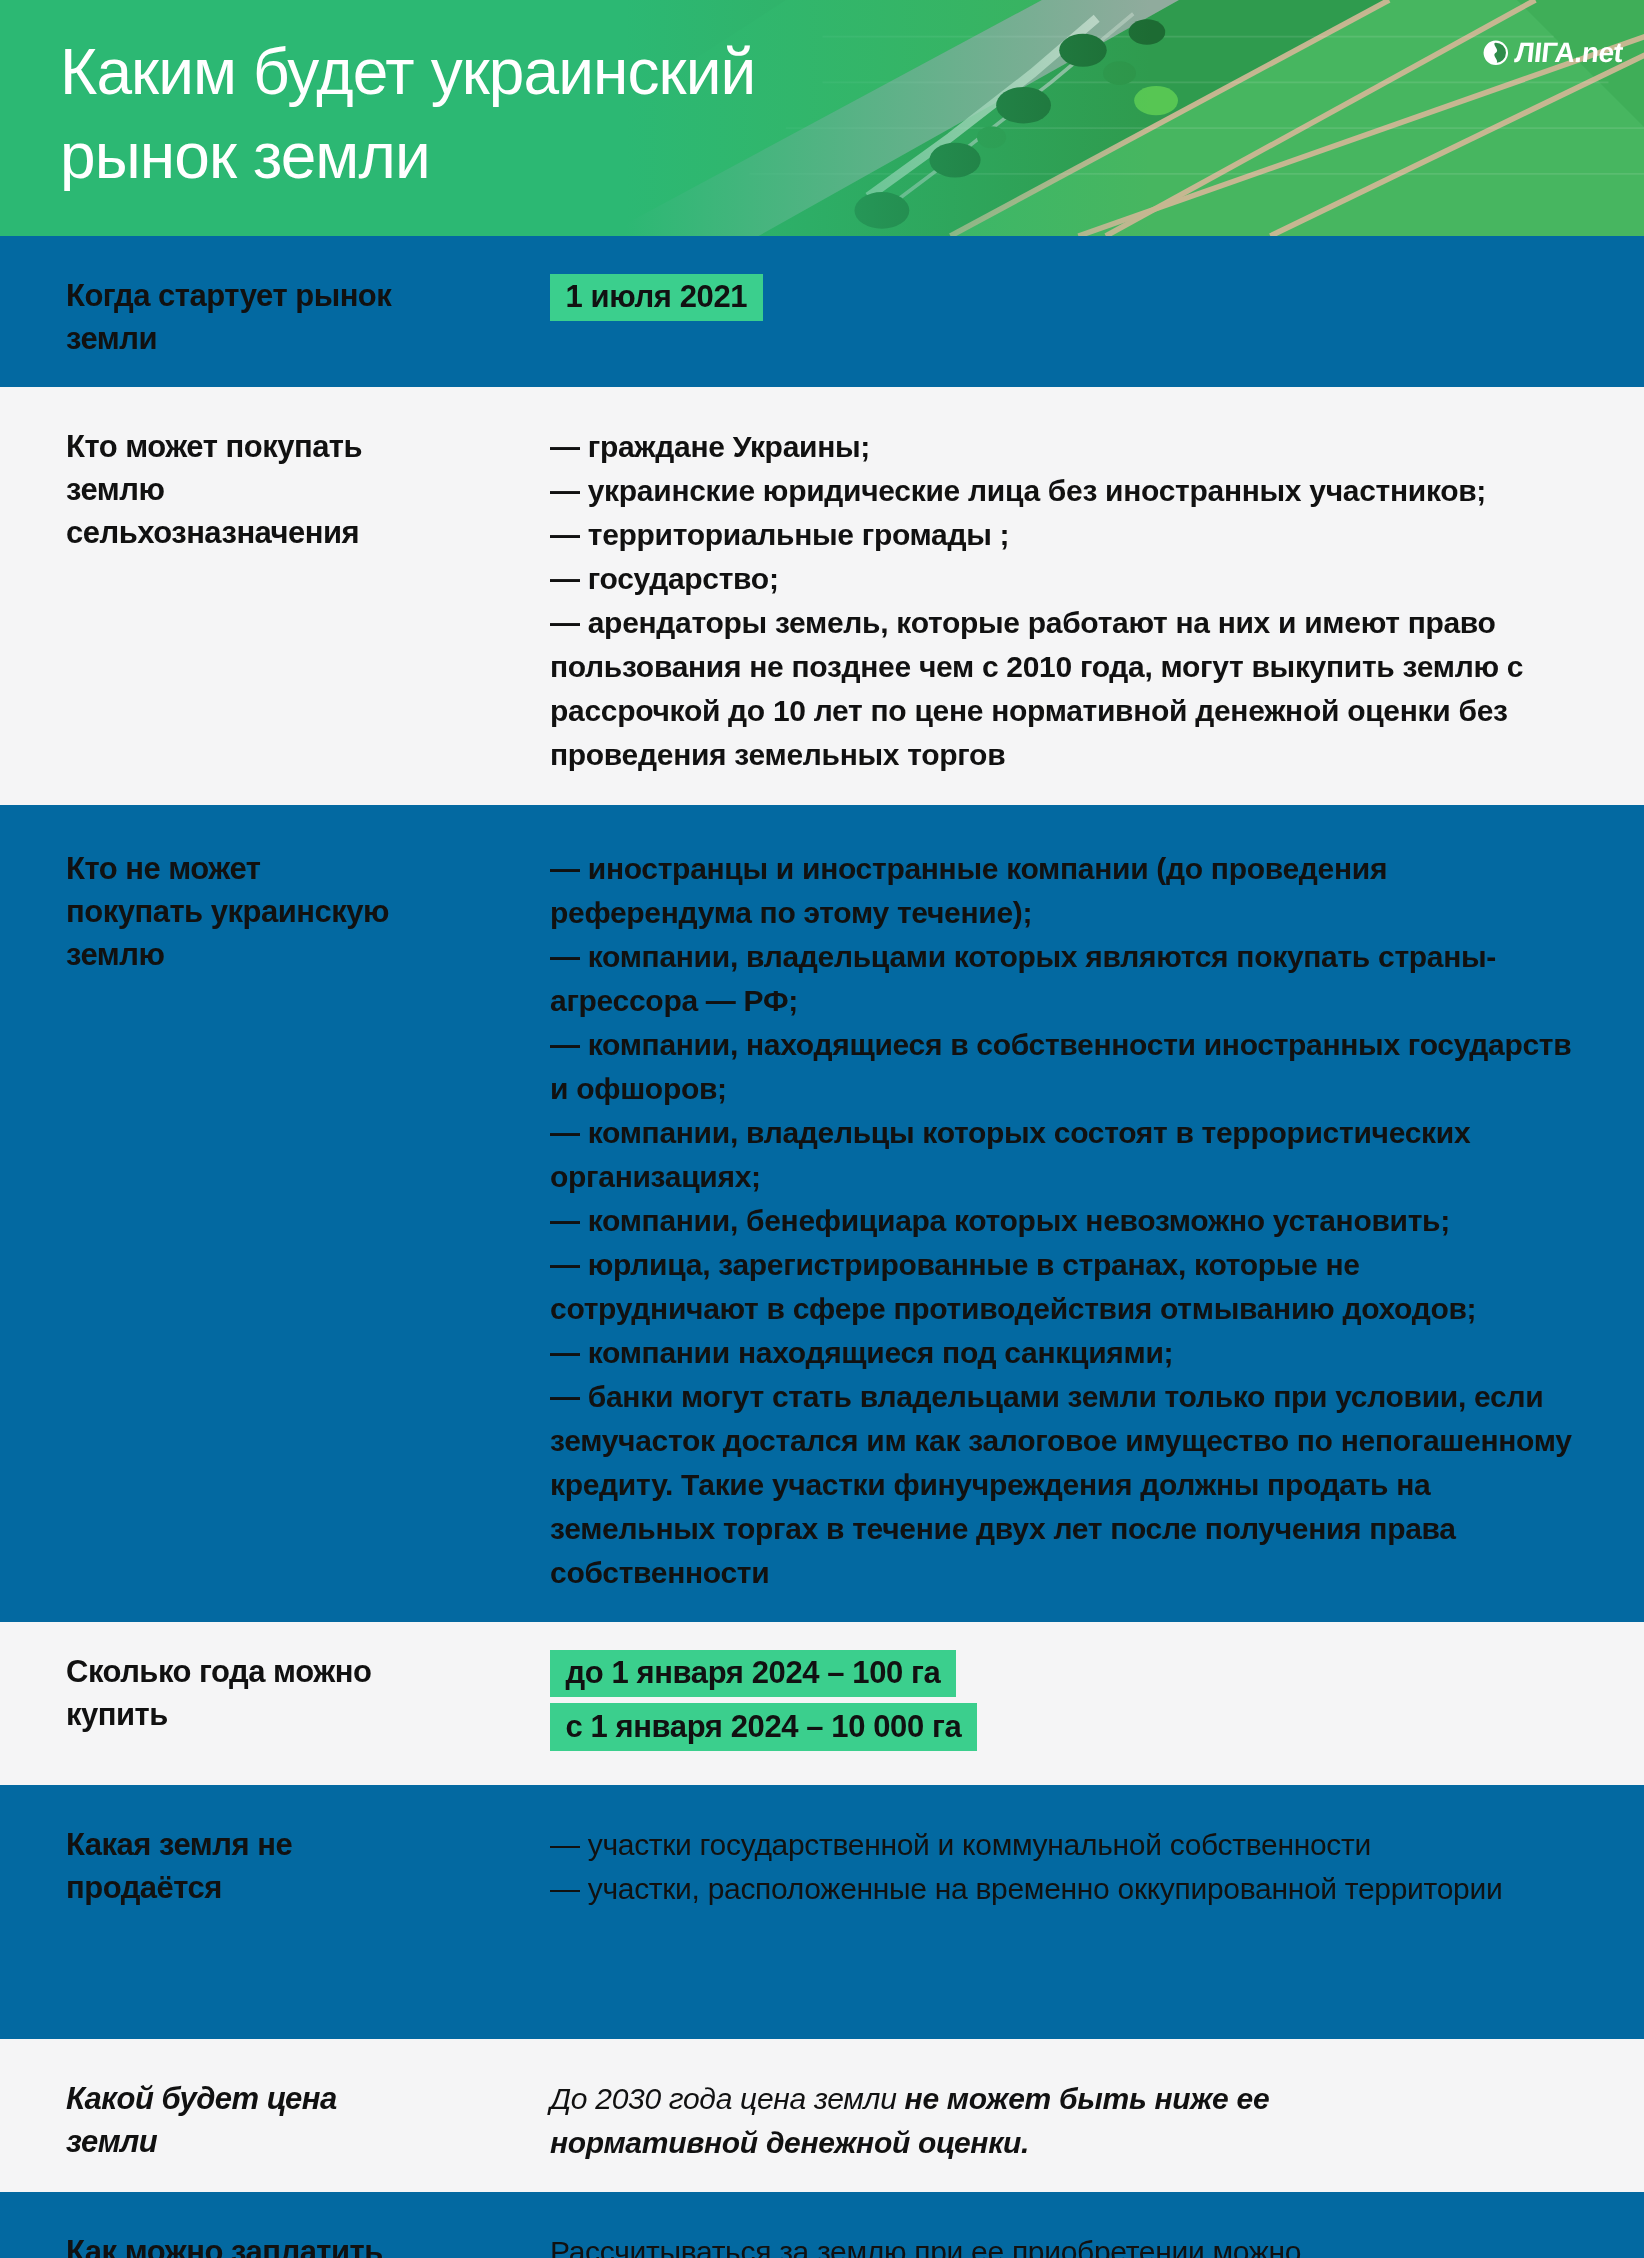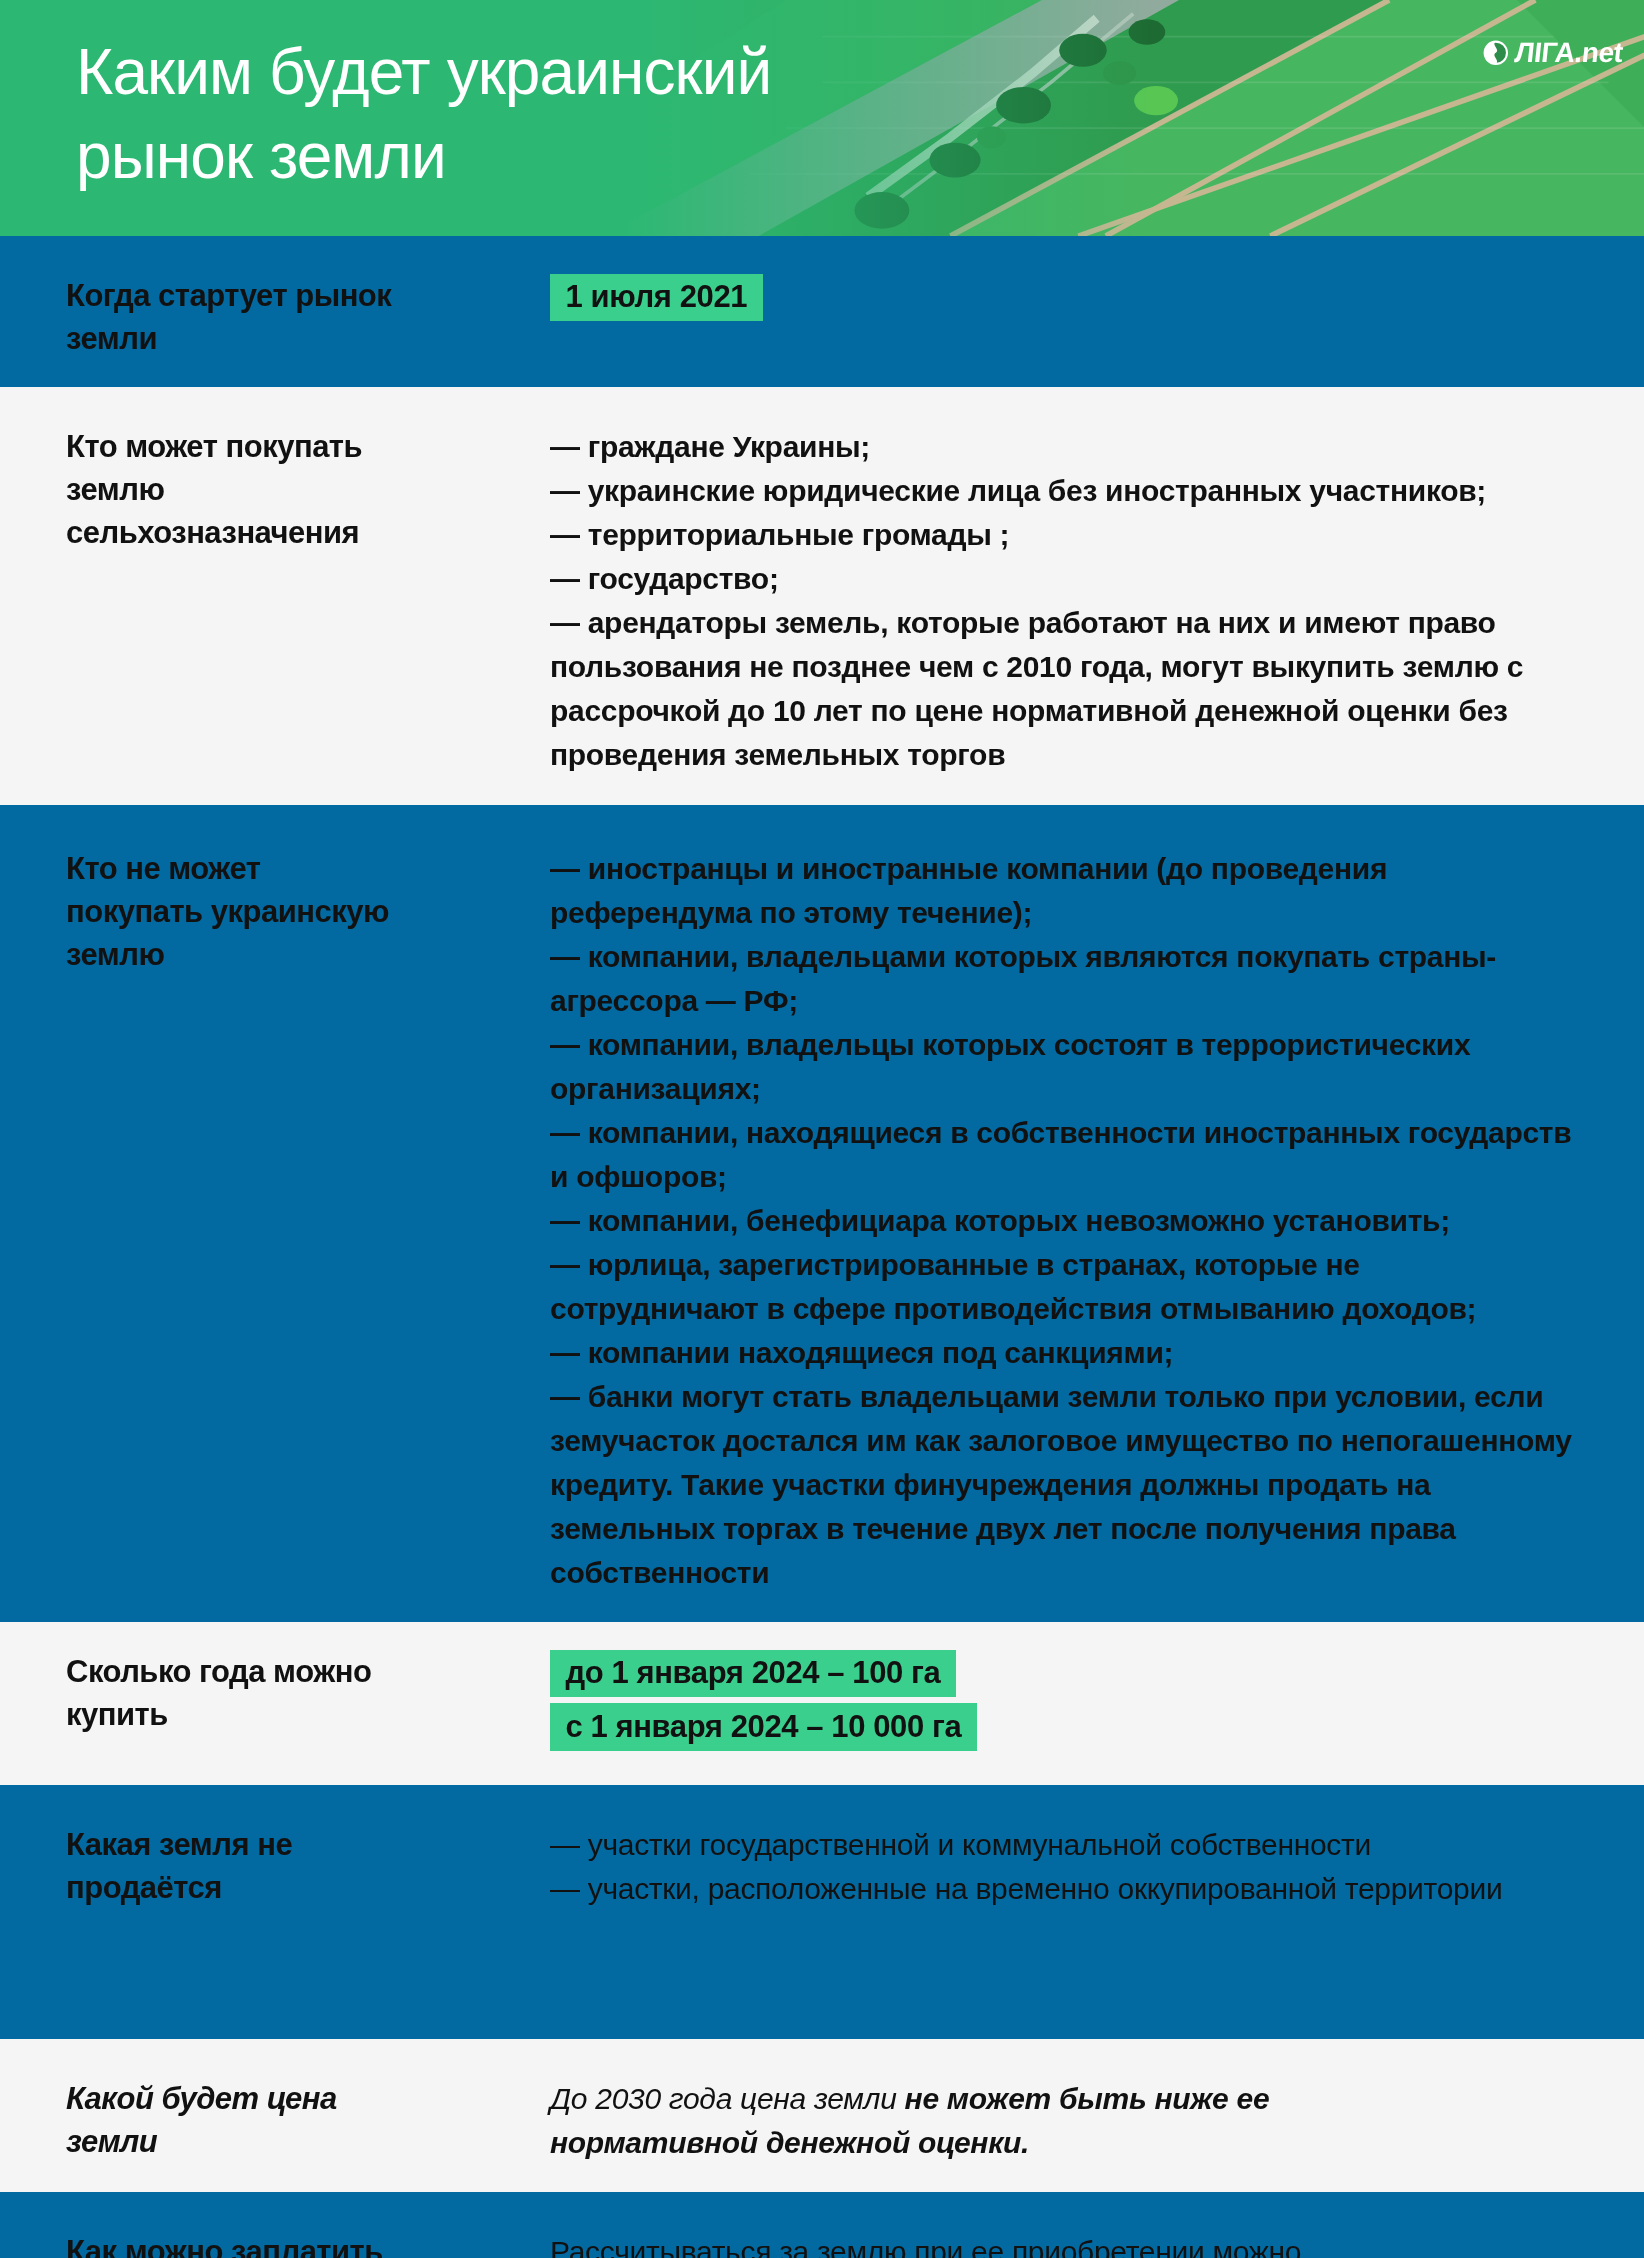--- a/index.html
+++ b/index.html
@@ -10,21 +10,21 @@
   }
   *{box-sizing:border-box;}
   html,body{margin:0;padding:0;background:#ffffff;}
   body{font-family:"Liberation Sans", sans-serif;color:var(--text);}
   .page{width:1645px;min-height:2259px;background:#fff;}
 
   
   header{position:relative;height:236px;overflow:hidden;background:var(--green);}
   .header-bg{position:absolute;inset:0;width:100%;height:100%;display:block;}
   .page-title{
-    position:relative;margin:0;padding:31px 0 0 76px;
+    position:relative;margin:0;padding:31px 0 0 60px;
     color:#fff;font-size:64px;line-height:1.31;font-weight:400;
     letter-spacing:-0.9px;white-space:pre-line;z-index:2;
   }
   .logo{
     position:absolute;top:37px;right:22px;z-index:3;
     display:flex;align-items:center;gap:6.4px;color:#fff;cursor:pointer;
   }
   .logo-icon{width:25.6px;height:25.6px;display:block;}
   .logo-text{font-size:28px;font-weight:700;letter-spacing:-0.5px;transform:skewX(-6deg);}
   .logo-text .suffix{font-weight:700;}
@@ -149,22 +149,22 @@
           <div class="bullet">— арендаторы земель, которые работают на них и имеют право пользования не позднее чем с 2010 года, могут выкупить землю с рассрочкой до 10 лет по цене нормативной денежной оценки без проведения земельных торгов</div>
         </div>
       </section>
       <section class="row r2">
         <div class="row-title">Кто не может
 покупать украинскую
 землю</div>
         <div class="row-content bold-list">
           <div class="bullet">— иностранцы и иностранные компании (до проведения референдума по этому течение);</div>
           <div class="bullet">— компании, владельцами которых являются покупать страны-агрессора — РФ;</div>
+          <div class="bullet">— компании, находящиеся в собственности иностранных государств и офшоров;</div>
           <div class="bullet">— компании, владельцы которых состоят в террористических организациях;</div>
-          <div class="bullet">— компании, находящиеся в собственности иностранных государств и офшоров;</div>
           <div class="bullet">— компании, бенефициара которых невозможно установить;</div>
           <div class="bullet">— юрлица, зарегистрированные в странах, которые не сотрудничают в сфере противодействия отмыванию доходов;</div>
           <div class="bullet">— компании находящиеся под санкциями;</div>
           <div class="bullet">— банки могут стать владельцами земли только при условии, если земучасток достался им как залоговое имущество по непогашенному кредиту. Такие участки финучреждения должны продать на земельных торгах в течение двух лет после получения права собственности</div>
         </div>
       </section>
       <section class="row r3 alt">
         <div class="row-title">Сколько года можно
 купить</div>
         <div class="row-content">

